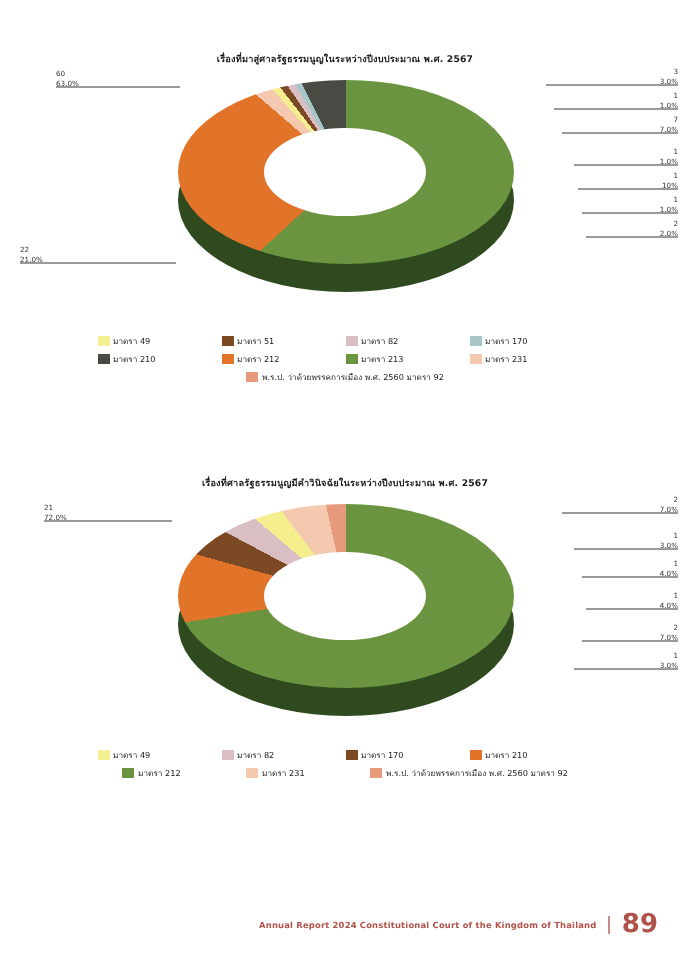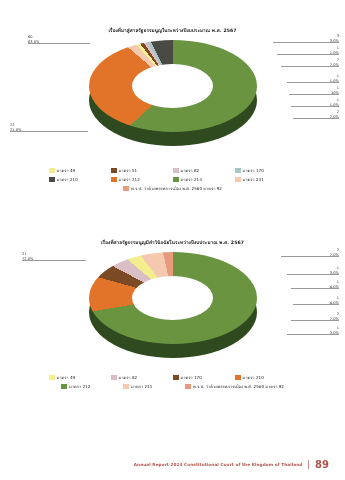--- a/index.html
+++ b/index.html
@@ -52,21 +52,21 @@
   .legend-item.wide{width:auto;}
   .sw{width:6px;height:5px;flex:0 0 auto;}
   .lgtext{font-size:4.1px;color:#1b1b1b;white-space:nowrap;}
 
   
   .footer{position:absolute;left:0;bottom:10px;width:345px;
     display:flex;align-items:center;justify-content:flex-end;padding-right:16px;
     box-sizing:border-box;gap:6px;}
   .footer-text{font-size:4.2px;font-weight:bold;color:#b0524a;letter-spacing:.1px;}
   .footer-rule{width:.7px;height:9px;background:#c98f86;}
-  .footer-page{font-size:10px;font-weight:bold;color:#b0524a;text-align:center;}
+  .footer-page{font-size:13px;font-weight:bold;color:#b0524a;text-align:center;}
 </style>
 </head>
 <body>
 
 <div class="page">
 
   <div class="chart-block" id="block1">
     <div class="chart-title">เรื่องที่มาสู่ศาลรัฐธรรมนูญในระหว่างปีงบประมาณ พ.ศ. 2567</div>
 
     <div class="plot">

